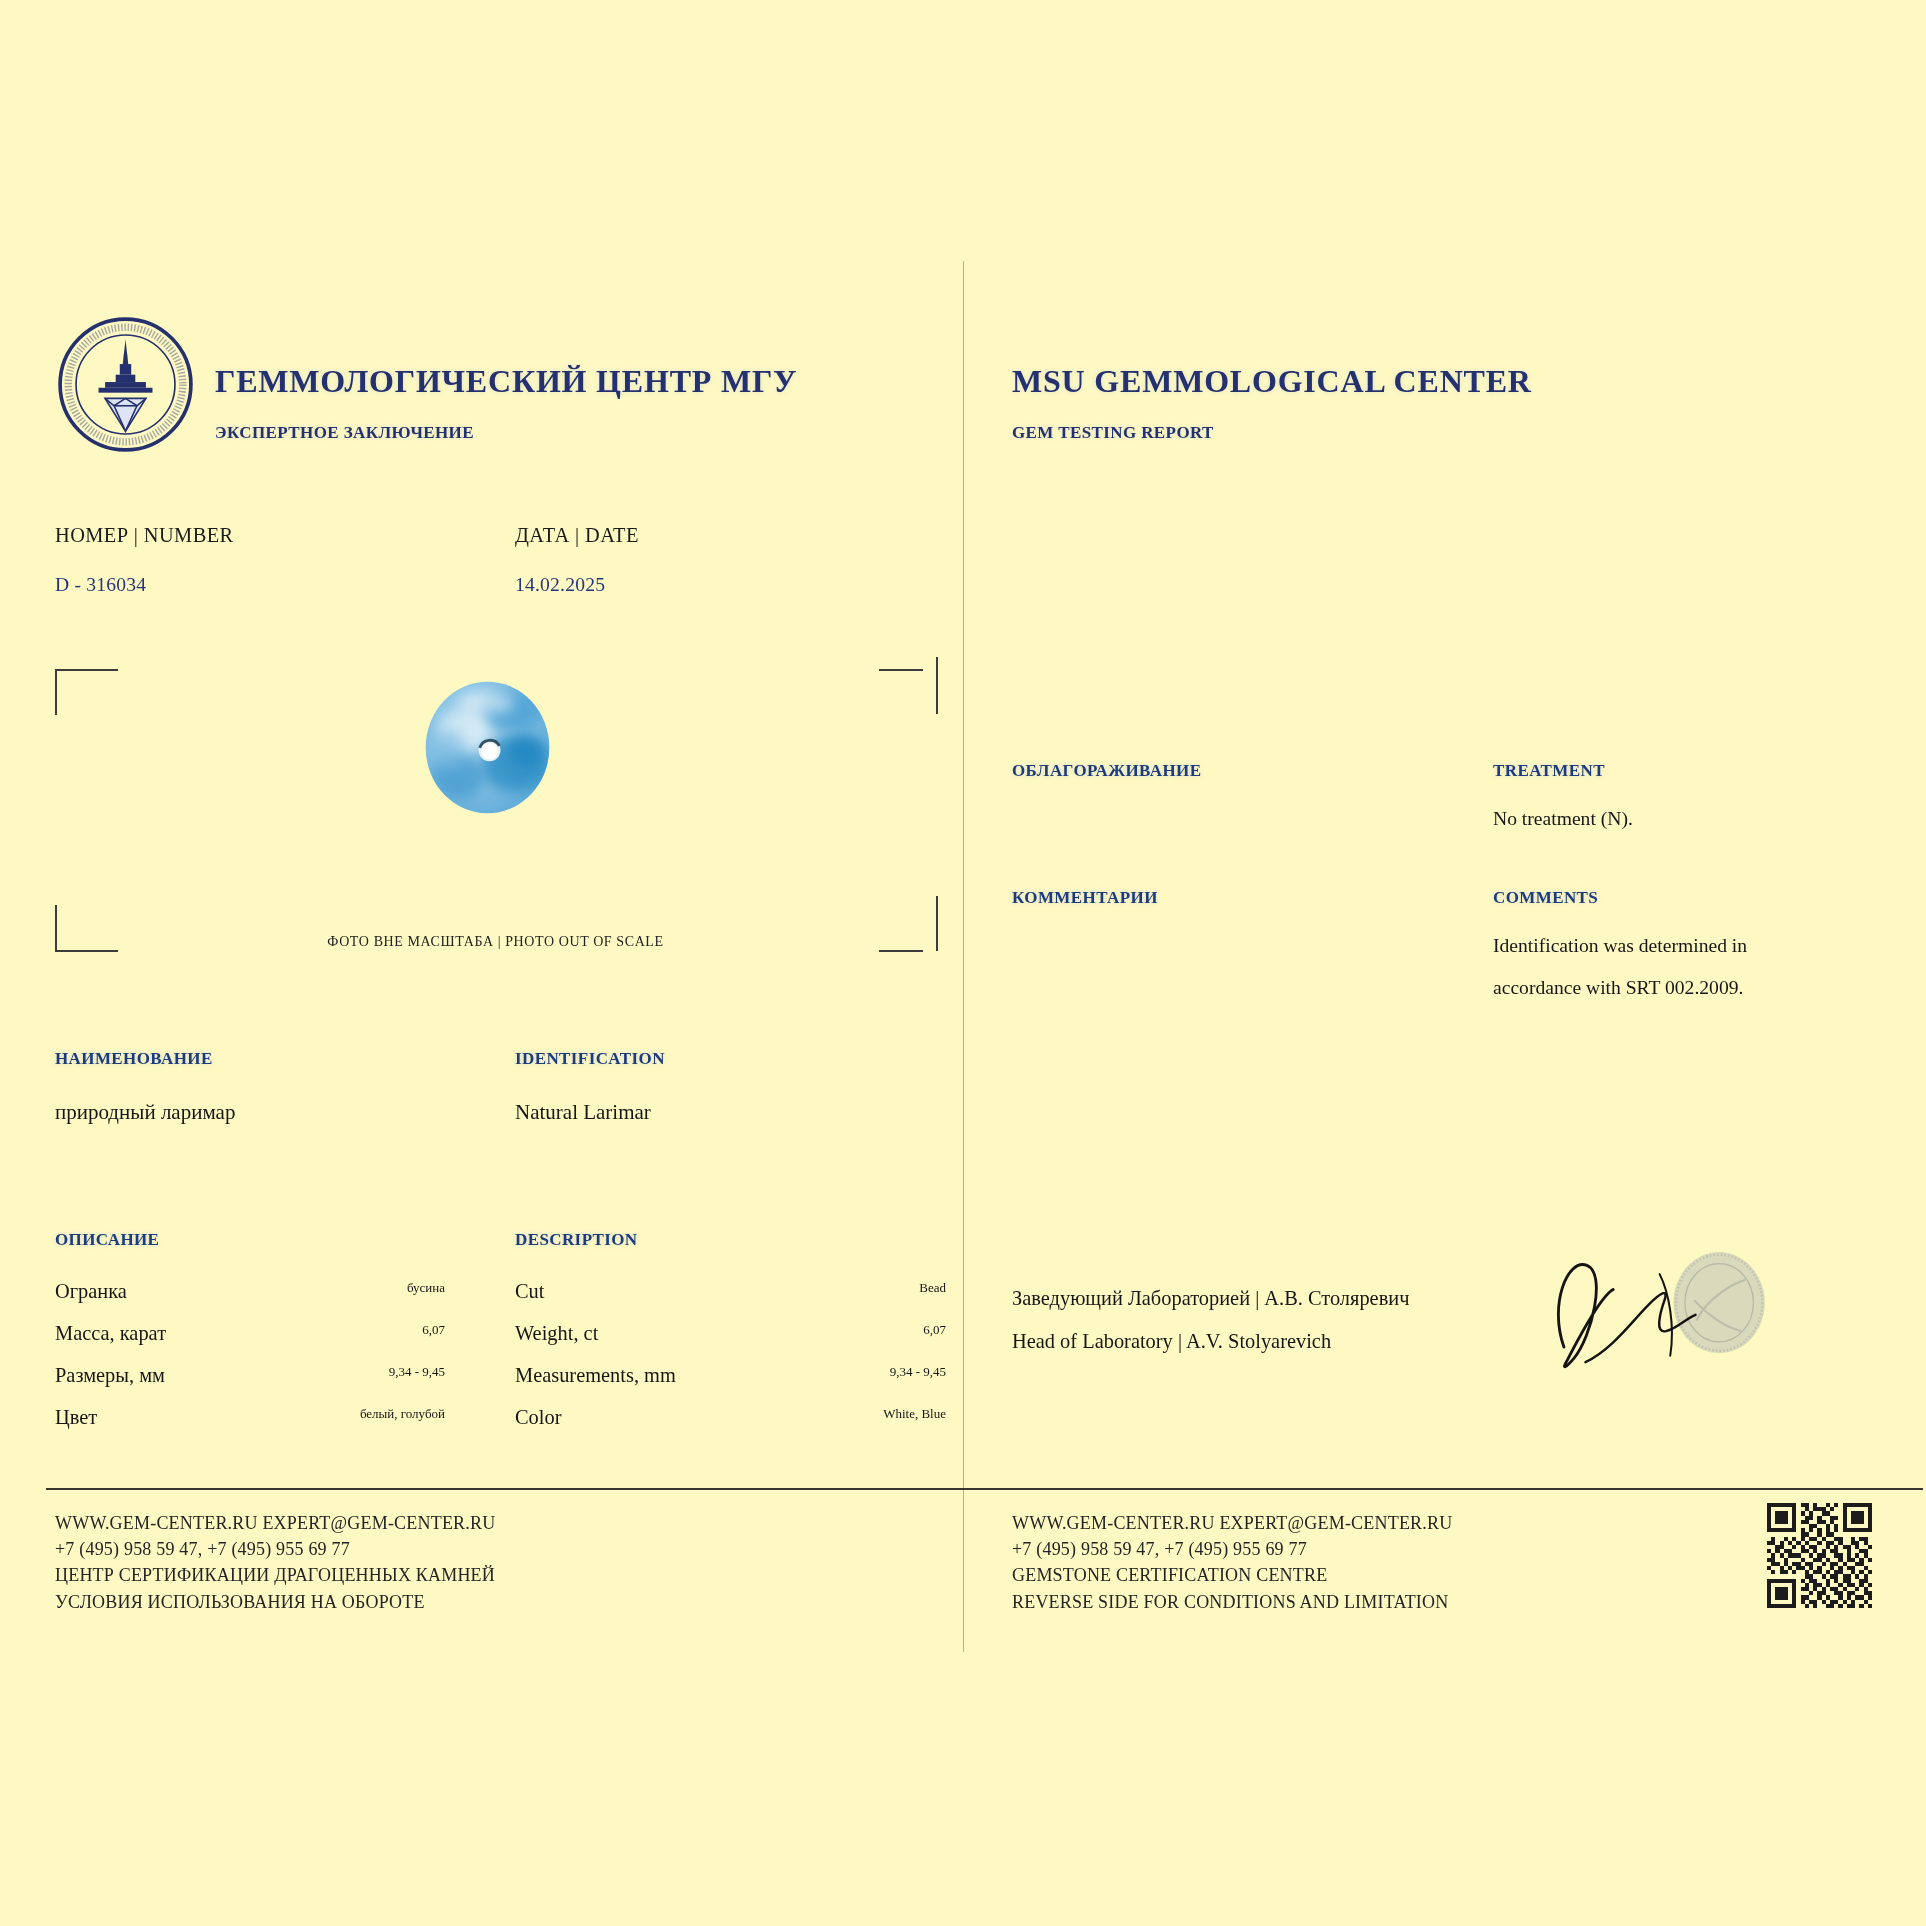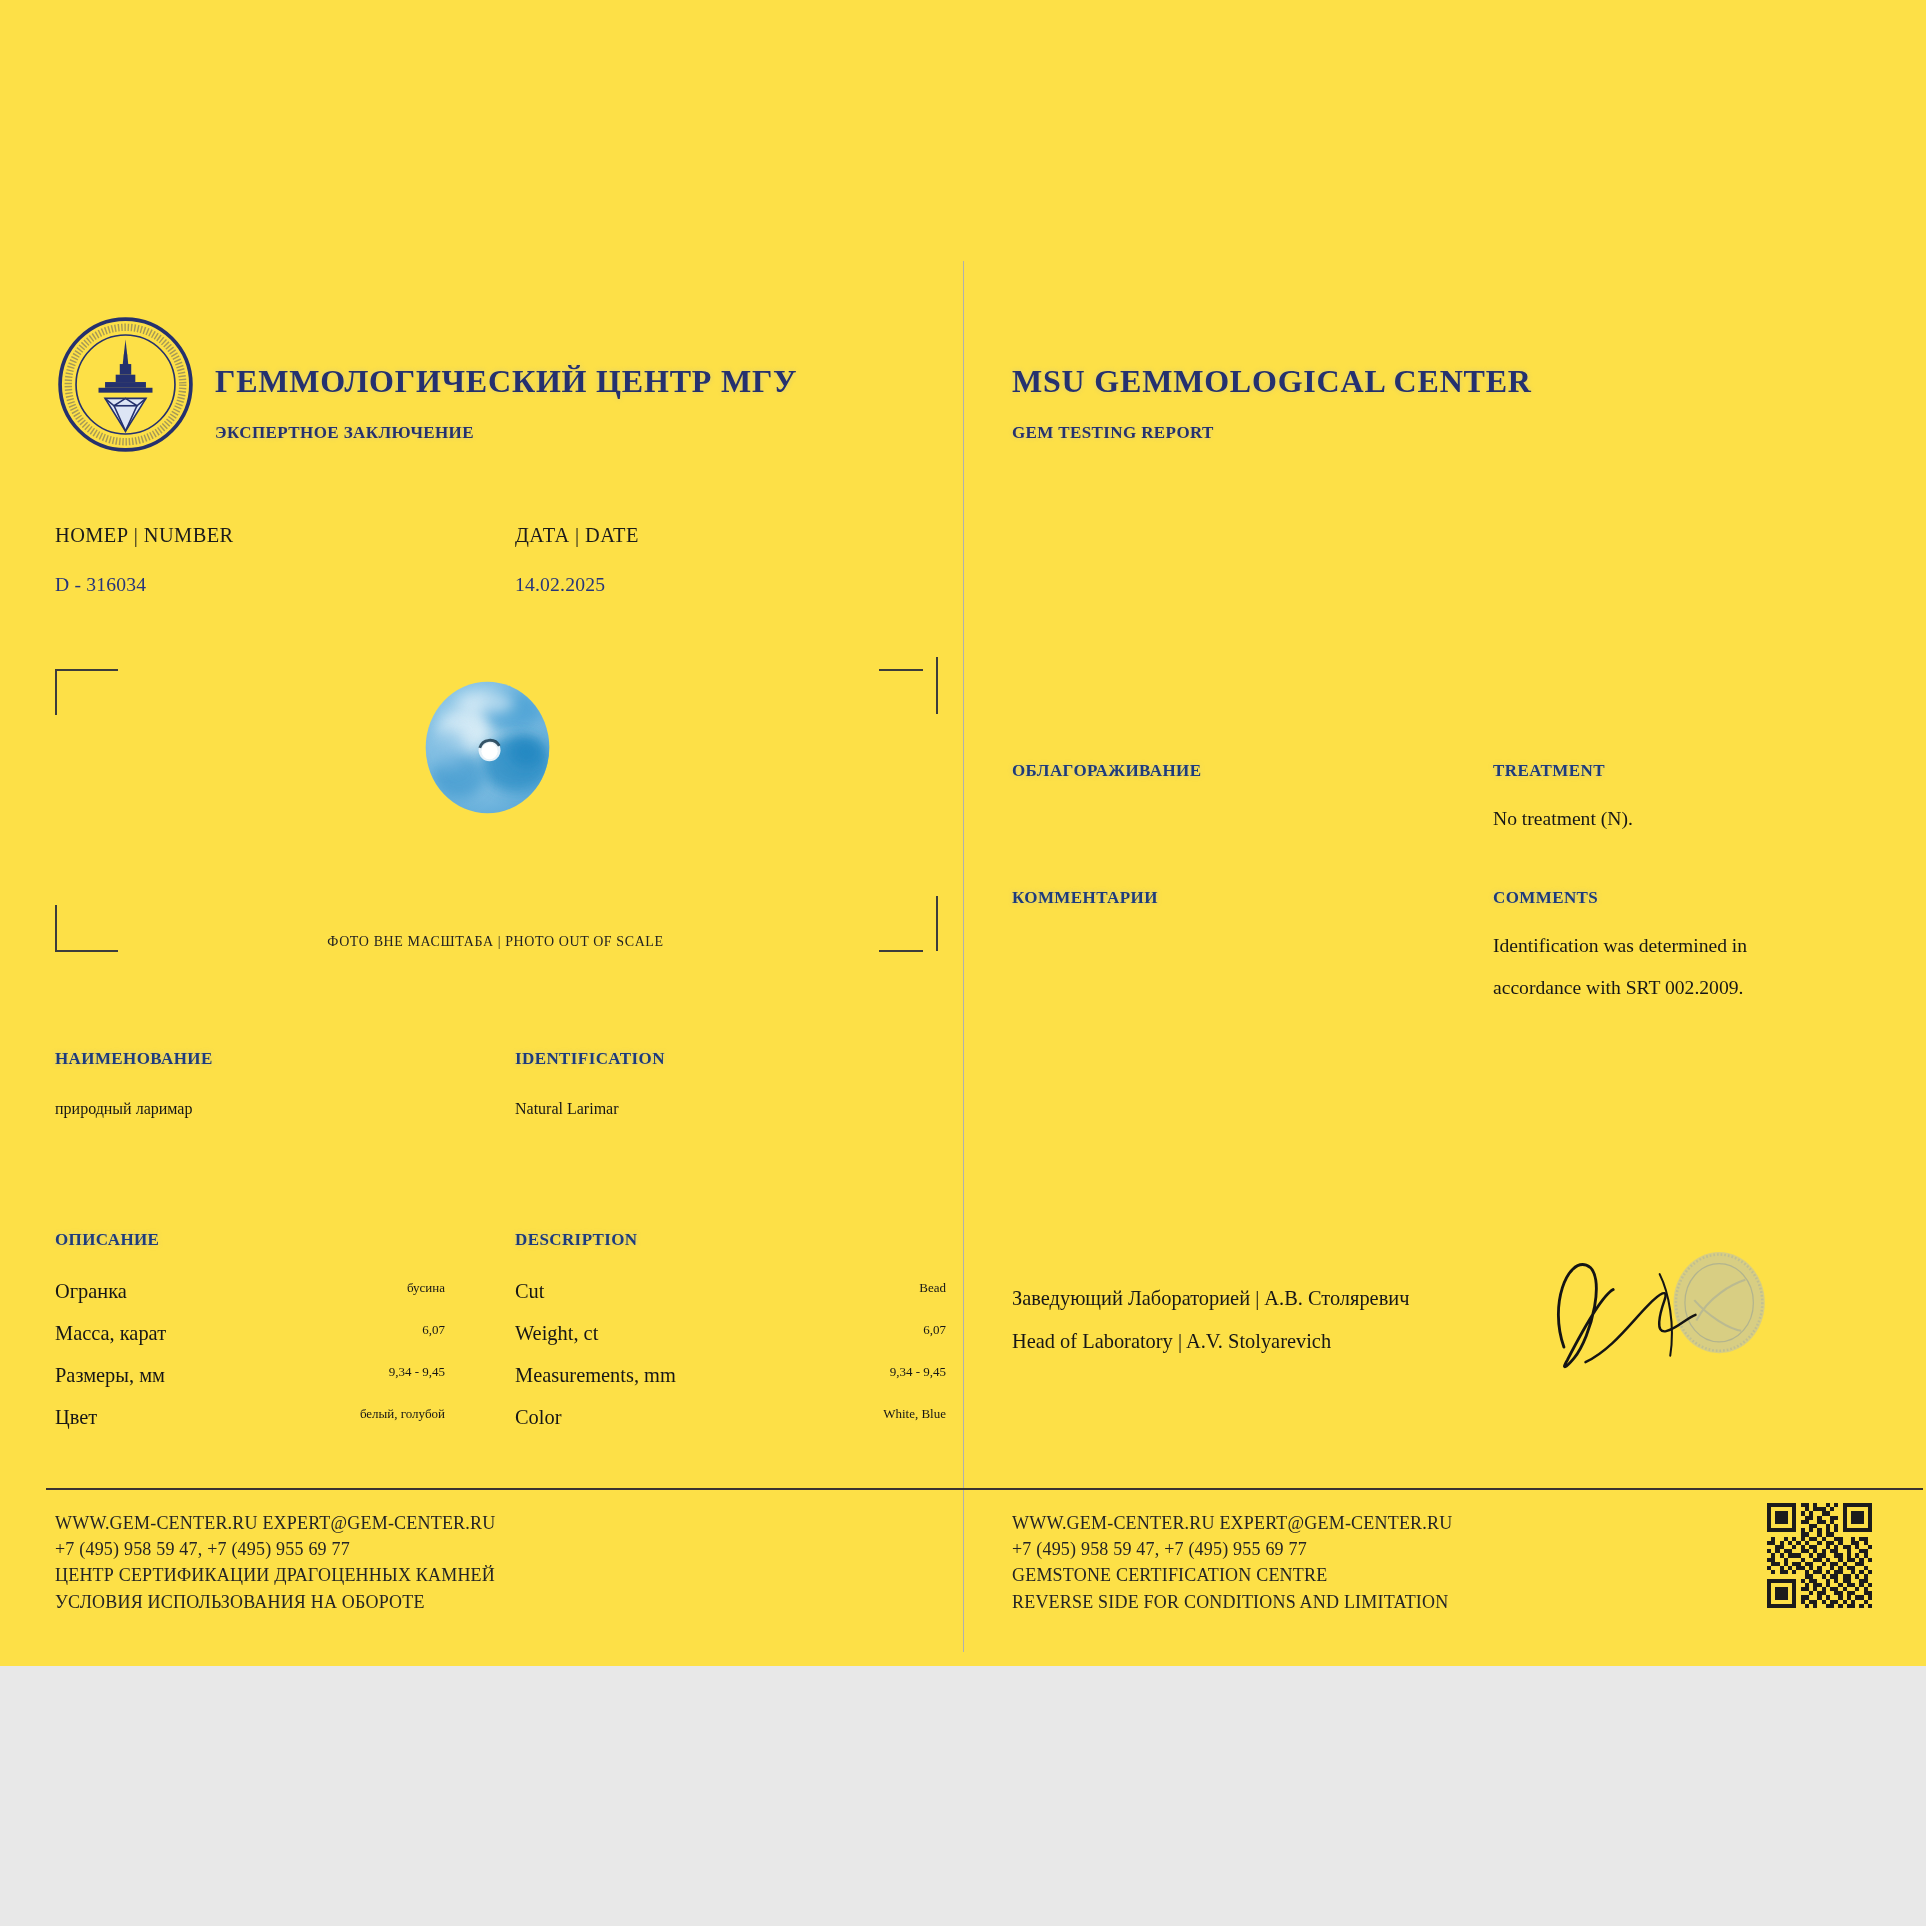--- a/index.html
+++ b/index.html
@@ -1,27 +1,27 @@
 <!DOCTYPE html>
 <html style="font-size:6.5px"><head>
 <meta charset="utf-8">
 <style>
   html,body{margin:0;padding:0;background:#e8e8e8;}
   #page{
-    position:relative;width:1926px;height:1666px;background:#fde047;
+    position:relative;width:1926px;height:1926px;background:#fef9c3;
     font-family:"Liberation Serif", serif;color:#1a1a1a;overflow:hidden;
   }
   .abs{position:absolute;}
   .head-blue{color:#1d3b7c;font-weight:bold;text-shadow:0 0 4.9px rgba(140,170,230,.35);}
   .title{font-size:32px;font-weight:bold;letter-spacing:0.8px;color:#25316e;text-shadow:0 0 5.7px rgba(140,170,230,.30);white-space:nowrap;}
   .subtitle{font-size:17px;font-weight:bold;letter-spacing:0.4px;color:#25316e;text-shadow:0 0 4.1px rgba(140,170,230,.30);white-space:nowrap;}
   .label{font-size:20.4px;color:#1b1b1b;letter-spacing:0.4px;white-space:nowrap;}
   .value{font-size:19.6px;color:#26357b;letter-spacing:0.2px;white-space:nowrap;}
   .sec-head{font-size:17px;letter-spacing:0.4px;white-space:nowrap;}
-  .body-text{font-size:16px;color:#161616;white-space:nowrap;}
+  .body-text{font-size:21px;color:#161616;white-space:nowrap;}
   .para-line{font-size:19.6px;color:#161616;line-height:1;margin-bottom:22px;white-space:nowrap;}
   .row-label{font-size:20.4px;color:#161616;white-space:nowrap;}
   .row-value{font-size:13px;color:#161616;text-align:right;white-space:nowrap;}
   .caption{font-size:14px;color:#222;letter-spacing:0.6px;text-align:center;white-space:nowrap;}
   .footer-line{font-size:18px;color:#242424;letter-spacing:0.2px;white-space:nowrap;line-height:1;}
   .bracket{background:#3c3c3c;}
   #v-divider{left:963px;top:261px;width:1.2px;height:1391px;background:#b0b0ae;}
   #h-rule{left:46px;top:1488px;width:1877px;height:2px;background:#3a3431;}
   .sig-line{font-size:20.4px;color:#161616;white-space:nowrap;}
 </style>

